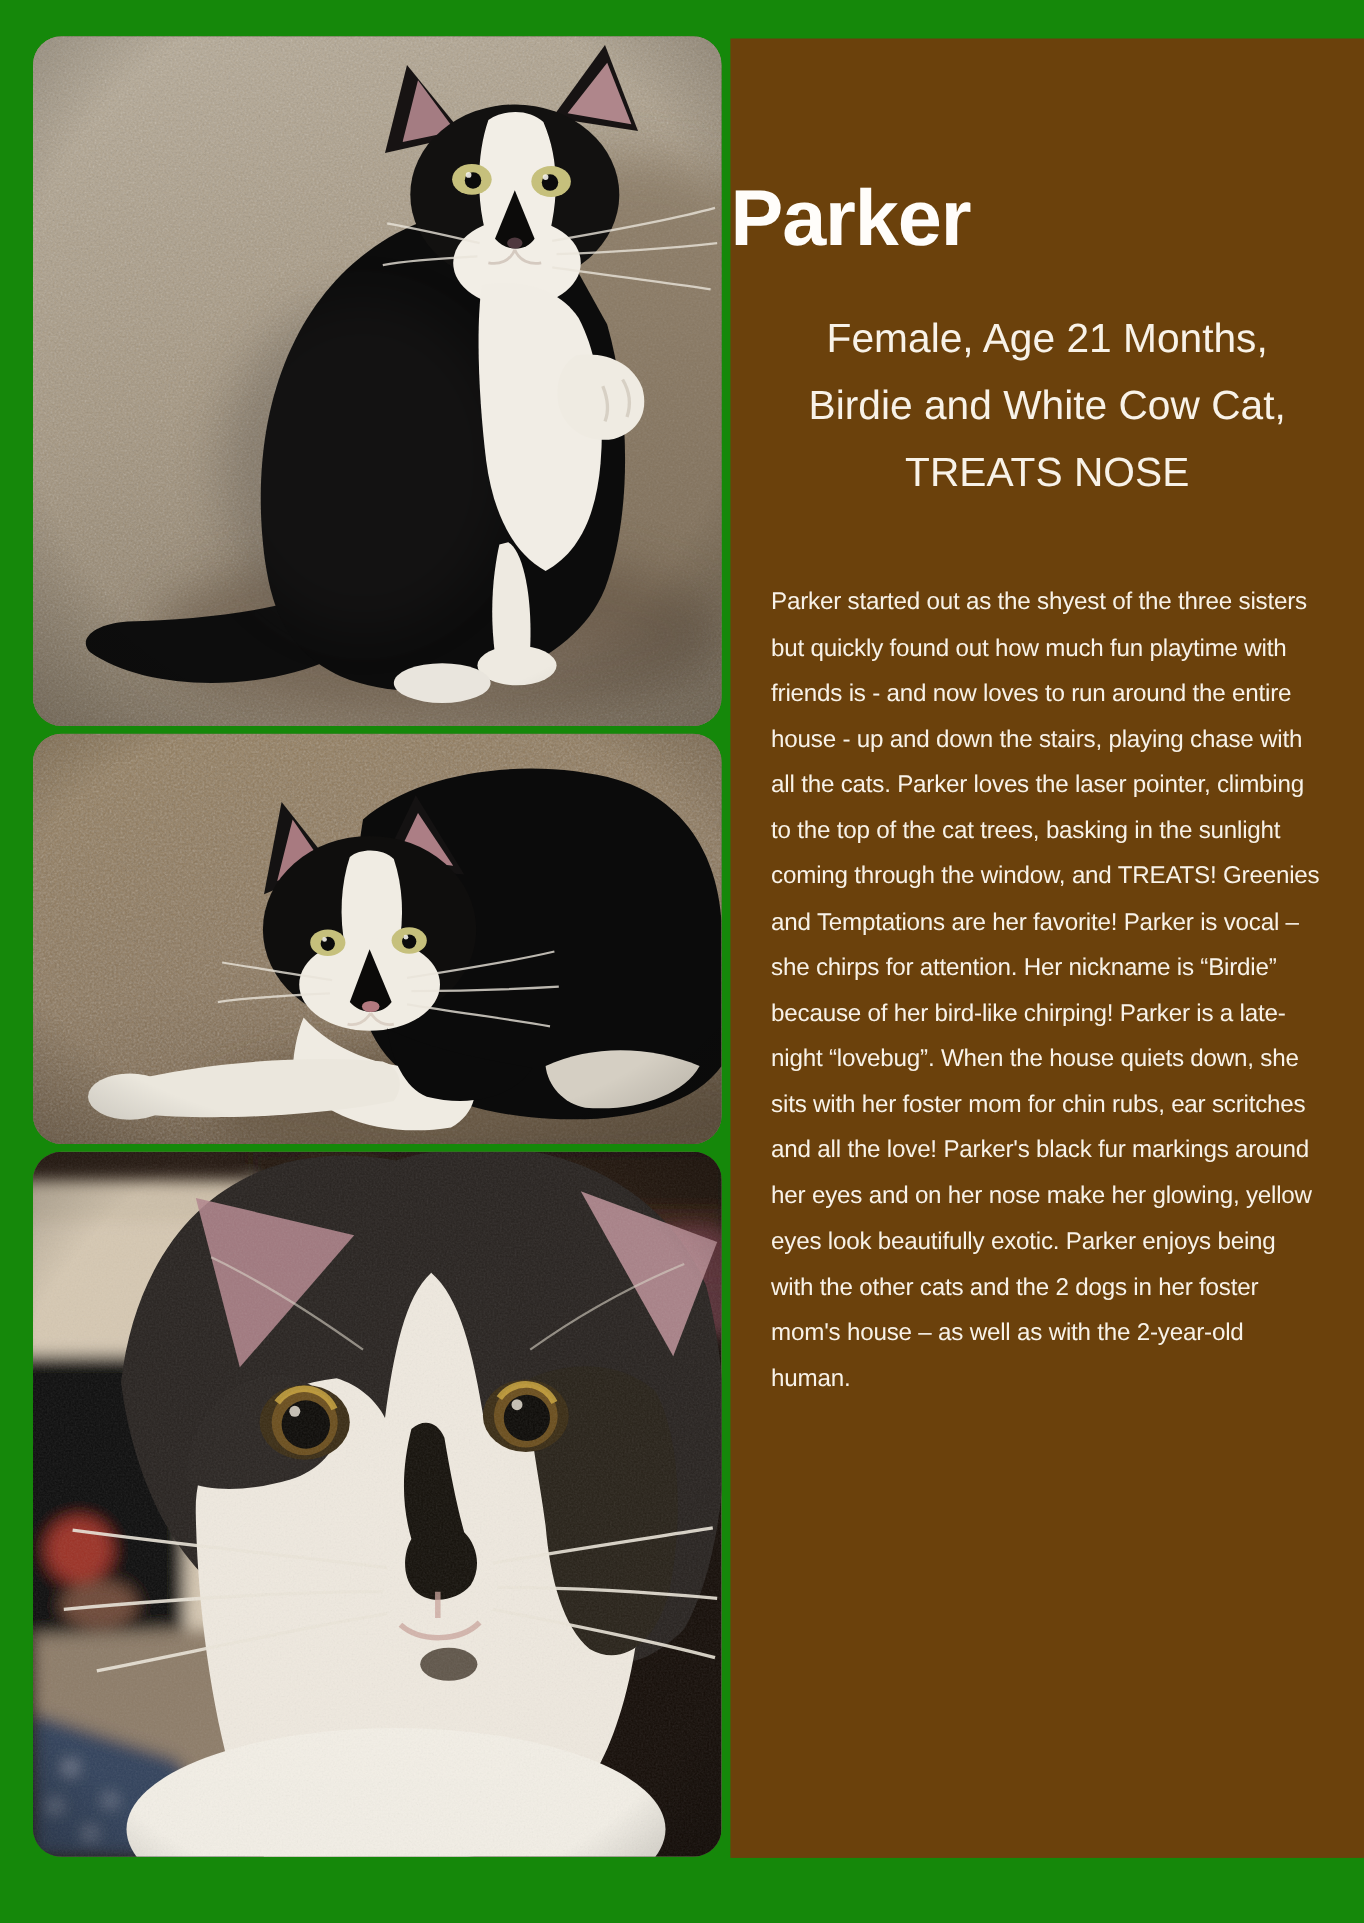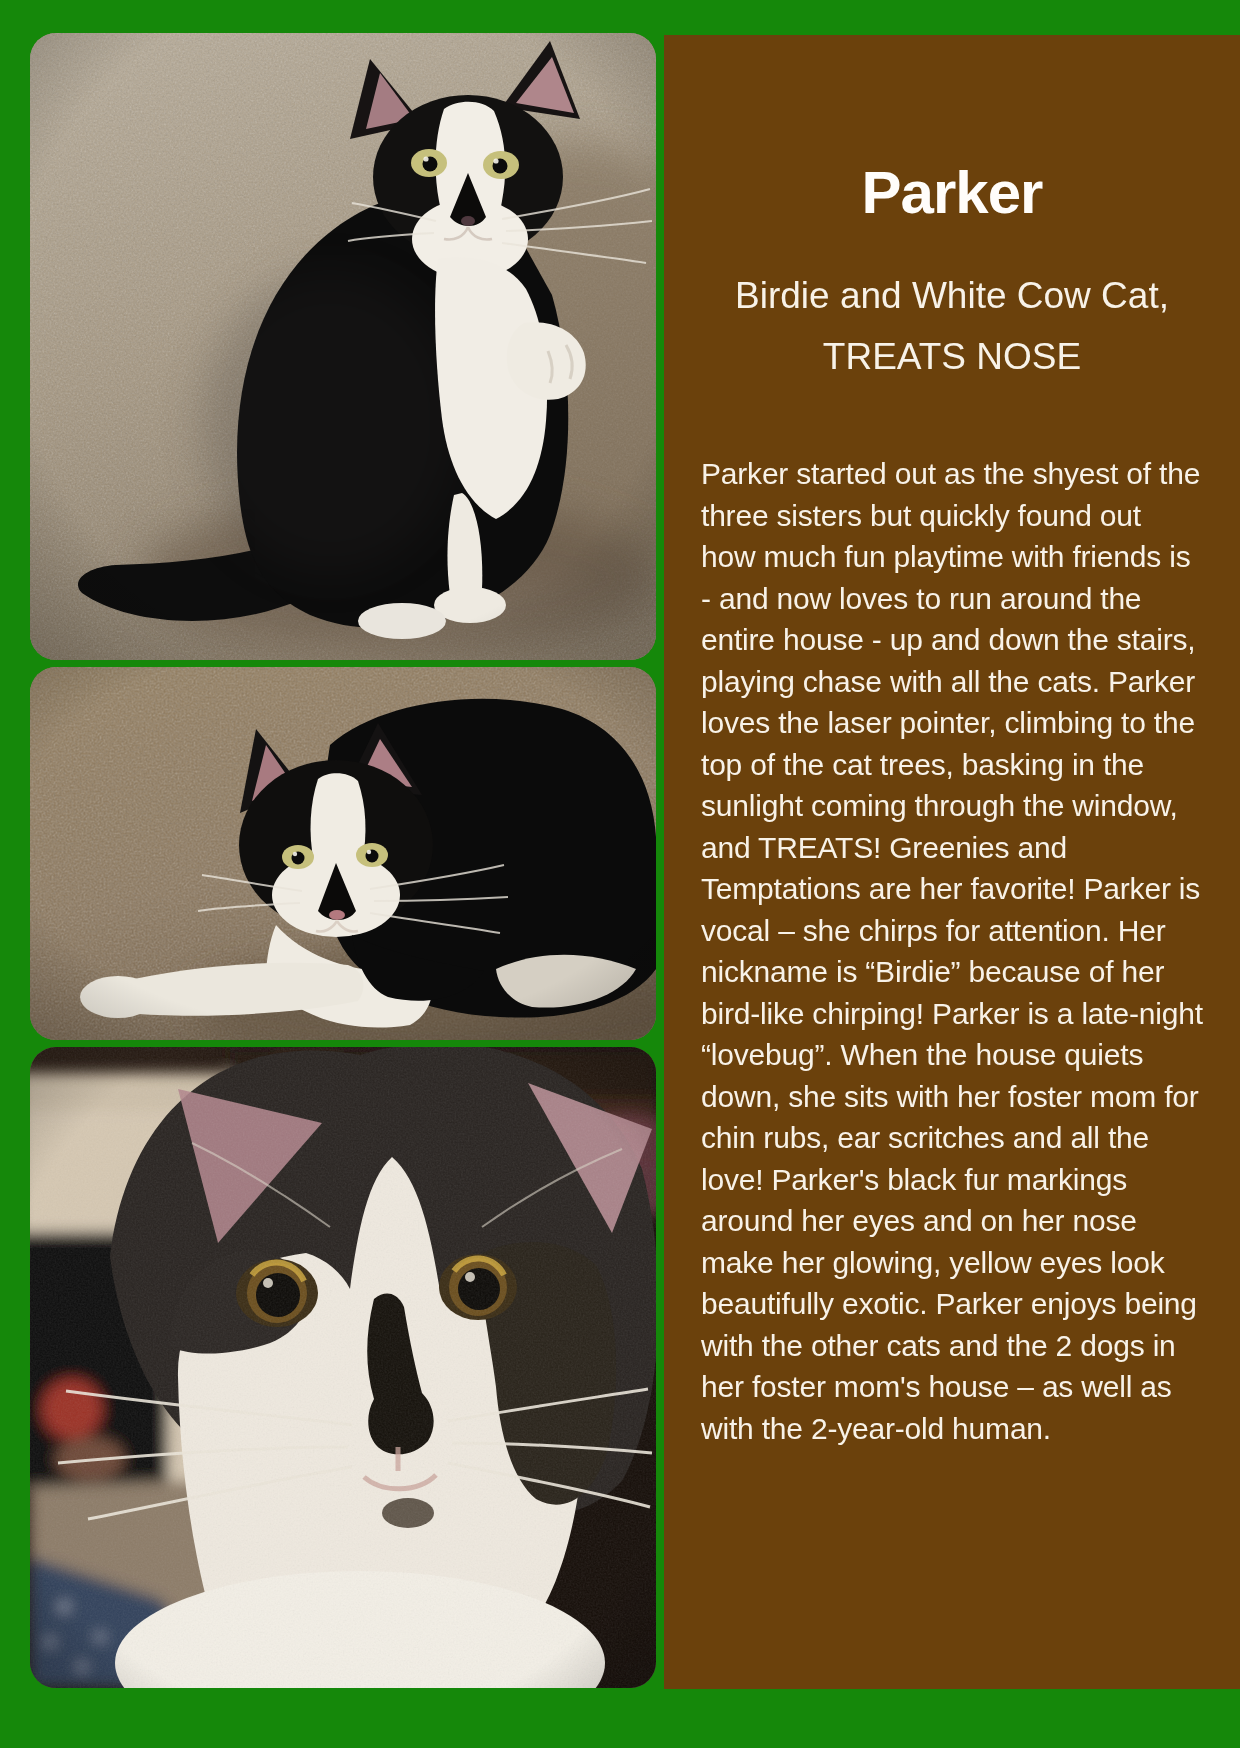--- a/index.html
+++ b/index.html
@@ -22,34 +22,34 @@
   .photo svg{display:block;width:100%;height:100%;}
   .photo-1{height:627px;}
   .photo-2{height:373px;}
   .photo-3{height:641px;}
   .panel{
     position:absolute;left:664px;top:35px;width:576px;height:1654px;
     background:#6b410c;overflow:hidden;
   }
   .cat-title{
     margin:128px 0 0 0;
-    font-size:60px;line-height:1.0;font-weight:700;
+    font-size:72px;line-height:1.0;font-weight:700;
     letter-spacing:-1px;
-    color:#fffdfa;text-align:center;
+    color:#fffdfa;
   }
   .cat-subtitle{
     margin-top:42px;
     font-size:37px;line-height:61px;font-weight:400;
     color:#f8f2e8;text-align:center;
   }
   .subtitle-line{display:block;}
   .cat-description{
     width:502px;
     margin:66px auto 0 auto;
-    font-size:30px;line-height:41.5px;font-weight:400;
+    font-size:22px;line-height:41.5px;font-weight:400;
     letter-spacing:-0.2px;
     color:#f8f2e8;text-align:left;
   }
 </style>
 </head>
 <body>
 
 <div class="page">
 
   <div class="photo-column">
@@ -285,19 +285,20 @@
         <rect width="626" height="641" filter="url(#p3grain)" opacity="0.12"></rect>
         <rect width="626" height="641" fill="url(#p3vig)"></rect>
       </svg>
     </figure>
 
   </div>
 
   <section class="panel">
     <h1 class="cat-title">Parker</h1>
     <div class="cat-subtitle">
+      <span class="subtitle-line">Female, Age 21 Months,</span>
       <span class="subtitle-line">Birdie and White Cow Cat,</span>
       <span class="subtitle-line">TREATS NOSE</span>
     </div>
     <p class="cat-description">Parker started out as the shyest of the three sisters but quickly found out how much fun playtime with friends is - and now loves to run around the entire house - up and down the stairs, playing chase with all the cats. Parker loves the laser pointer, climbing to the top of the cat trees, basking in the sunlight coming through the window, and TREATS! Greenies and Temptations are her favorite! Parker is vocal – she chirps for attention. Her nickname is “Birdie” because of her bird-like chirping! Parker is a late-night “lovebug”. When the house quiets down, she sits with her foster mom for chin rubs, ear scritches and all the love! Parker's black fur markings around her eyes and on her nose make her glowing, yellow eyes look beautifully exotic. Parker enjoys being with the other cats and the 2 dogs in her foster mom's house – as well as with the 2-year-old human.</p>
   </section>
 
 </div>
 
 </body></html>

